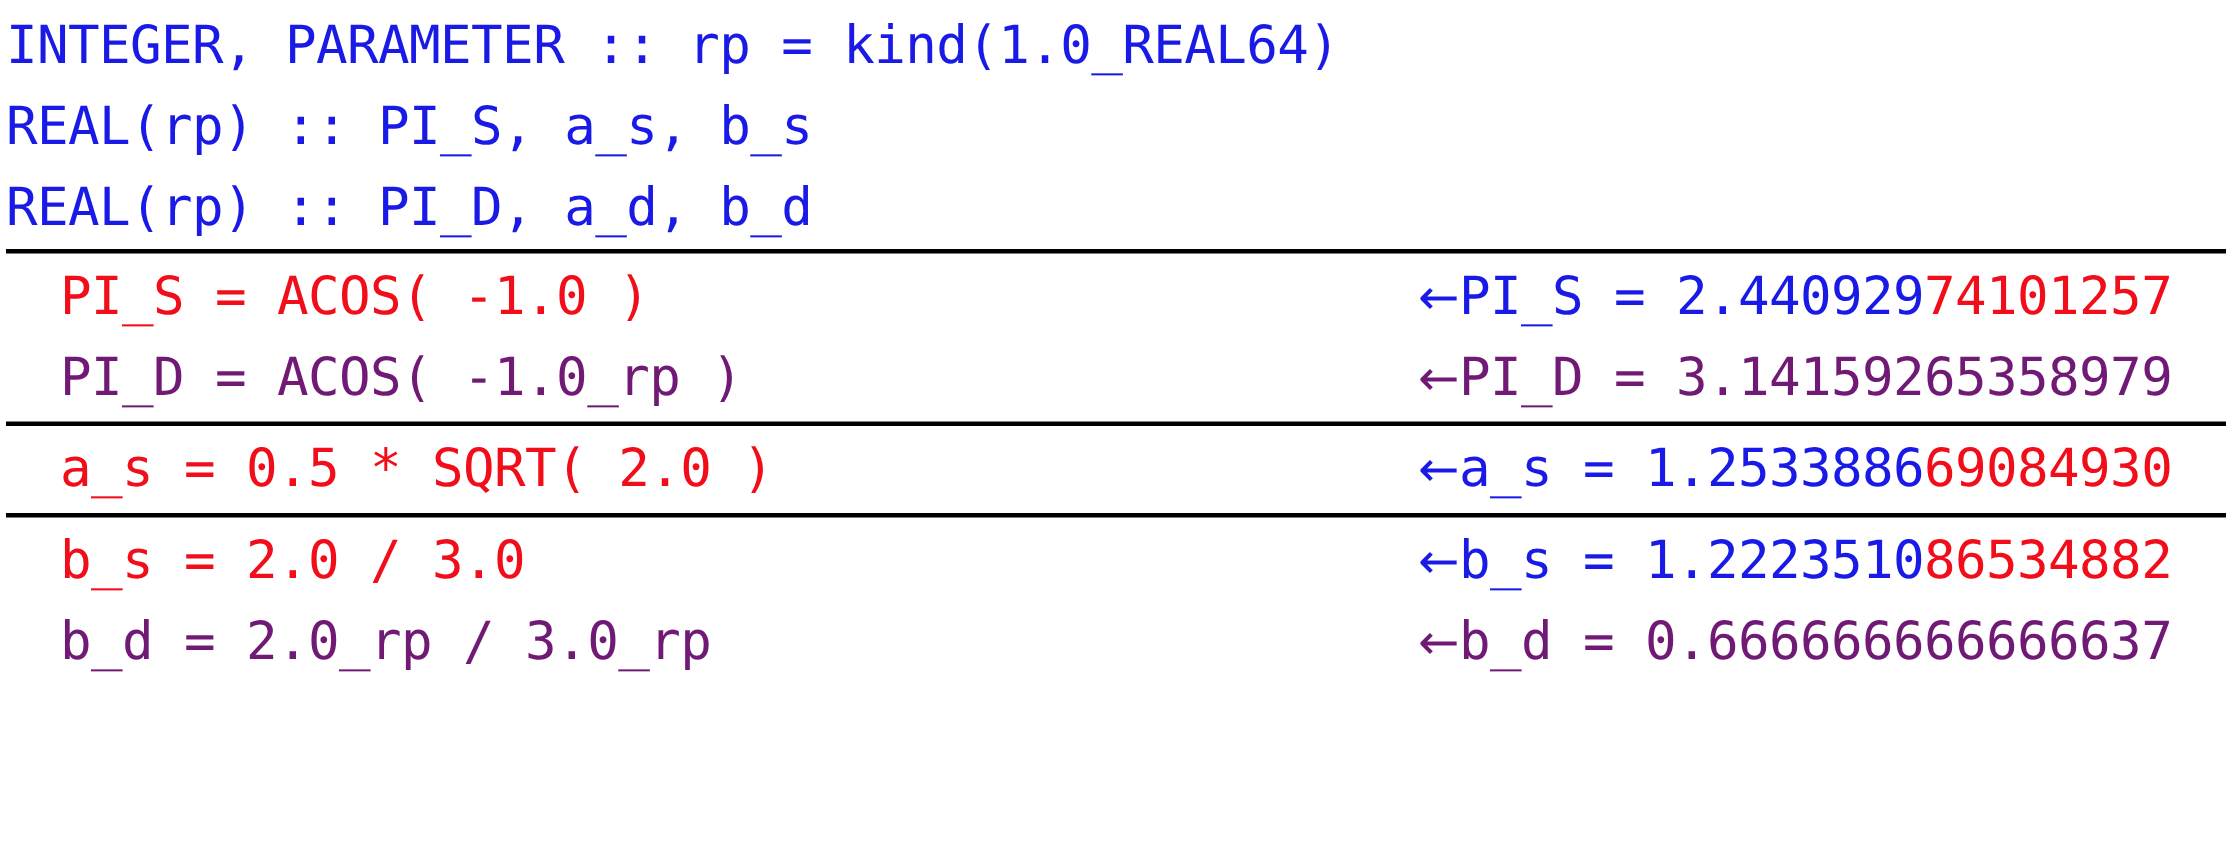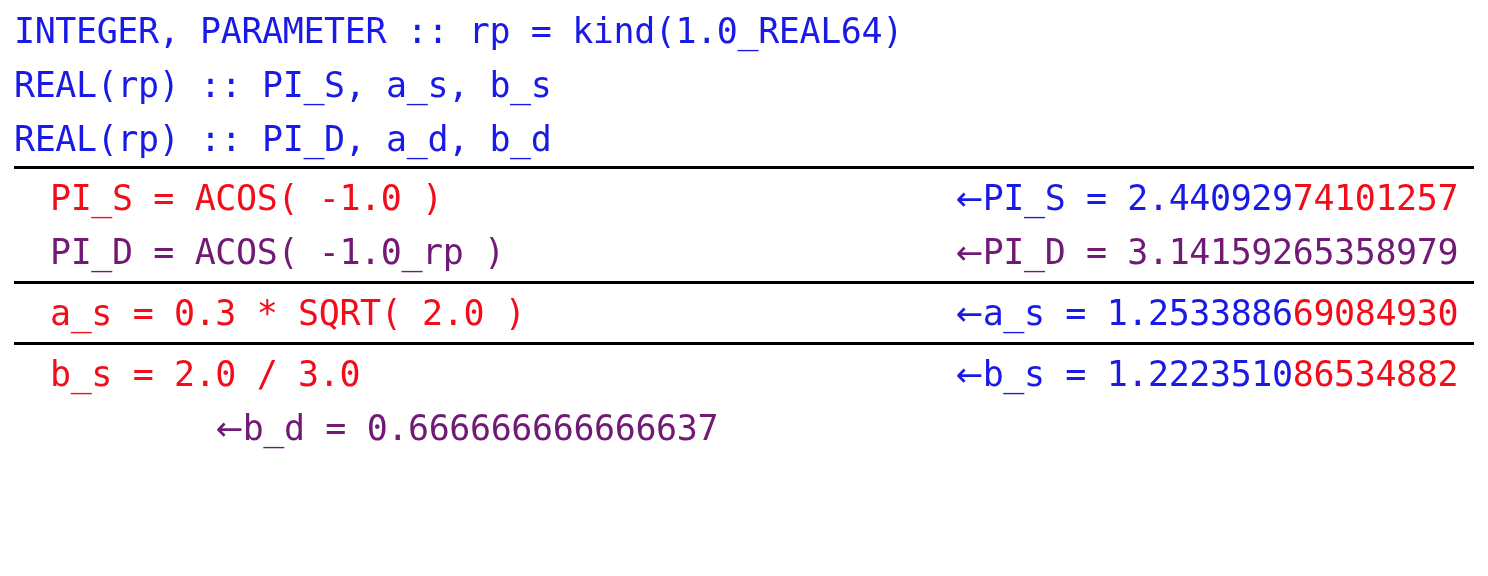--- a/index.html
+++ b/index.html
@@ -14,21 +14,21 @@
     overflow: hidden;
     font-family: "DejaVu Sans Mono", "Liberation Mono", monospace;
     -webkit-font-smoothing: antialiased;
   }
 
   .slide {
     position: relative;
     width: 1488px;
     height: 428px;
     box-sizing: border-box;
-    padding: 0 14px;
+    padding: 0 4px;
   }
 
   
   .code {
     font-family: "DejaVu Sans Mono", "Liberation Mono", monospace;
     font-size: 35px;
     line-height: 54px;
     white-space: pre;
     letter-spacing: -0.4px;
   }
@@ -112,36 +112,37 @@
       <div class="rhs code green">
         <span class="arrow">←</span><span>PI_D = </span><span>3.14159265358979</span>
       </div>
     </div>
   </div>
 
   <hr class="rule">
 
   <div class="pair">
     <div class="row">
-      <div class="lhs code red">a_s = 0.3 * SQRT( 2.0 )</div>
+      <div class="lhs code red">a_s = 0.5 * SQRT( 2.0 )</div>
       <div class="rhs code">
         <span class="arrow blue">←</span><span class="blue">a_s = </span><span class="blue">1.2533886</span><span class="red">69084930</span>
       </div>
     </div>
   </div>
 
   <hr class="rule">
 
   <div class="pair">
     <div class="row">
       <div class="lhs code red">b_s = 2.0 / 3.0</div>
       <div class="rhs code">
         <span class="arrow blue">←</span><span class="blue">b_s = </span><span class="blue">1.2223510</span><span class="red">86534882</span>
       </div>
     </div>
     <div class="row">
+      <div class="lhs code green">b_d = 2.0_rp / 3.0_rp</div>
       <div class="rhs code green">
         <span class="arrow">←</span><span>b_d = </span><span>0.666666666666637</span>
       </div>
     </div>
   </div>
 
 </div>
 
 </body></html>

